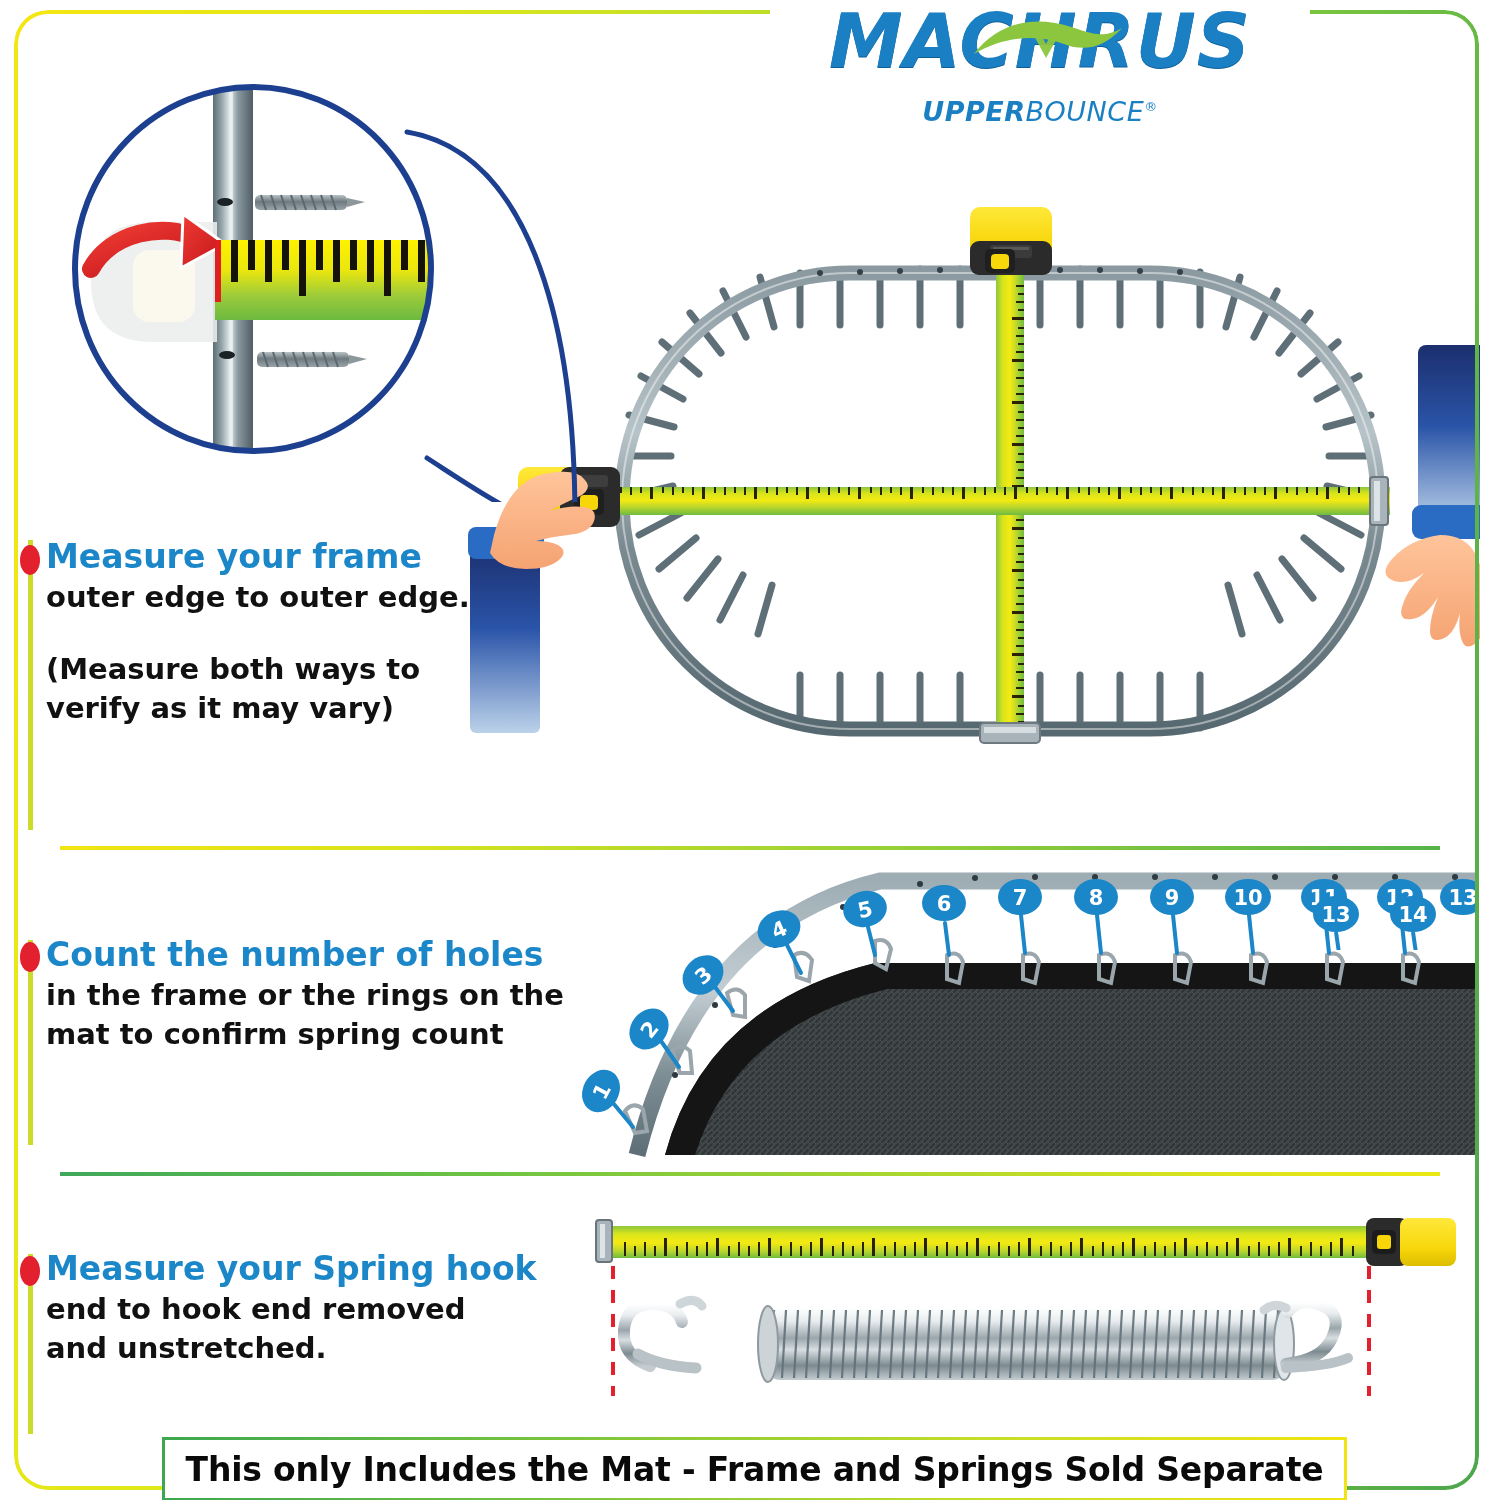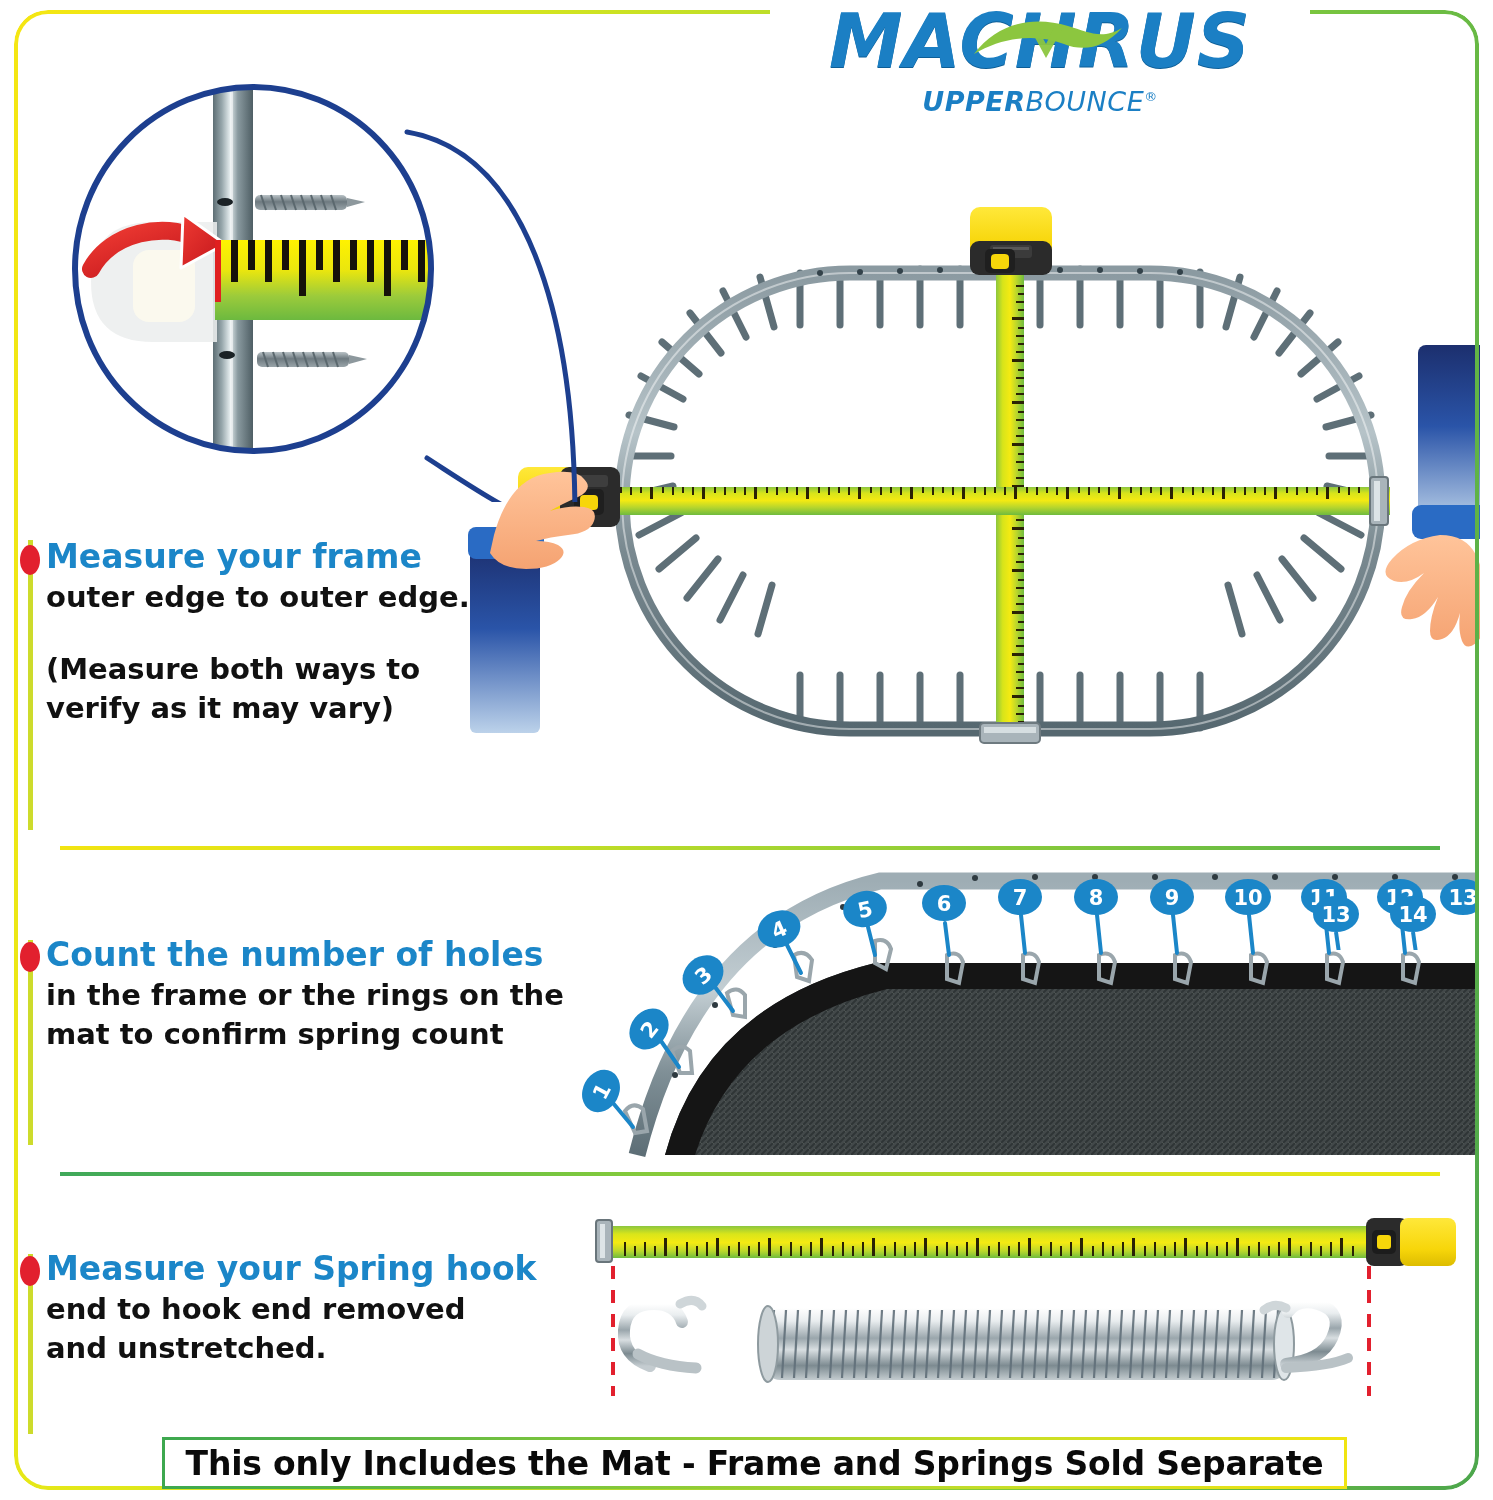--- a/index.html
+++ b/index.html
@@ -68,21 +68,21 @@
     white-space: nowrap;
     text-shadow: 0 1px 0 #0d5e97;
   }
   .logo-swoosh {
     position: absolute;
     left: 182px; top: 10px;
     width: 152px; height: 46px;
     pointer-events: none;
   }
   .logo-sub {
-    margin-top: 8px;
+    margin-top: 18px;
     font-size: 27px;
     font-style: italic;
     color: #1b7fc4;
     letter-spacing: 0.5px;
     white-space: nowrap;
   }
   .logo-sub .b { font-weight: bold; }
   .logo-sub .reg { font-size: 13px; vertical-align: super; }
 
   
@@ -148,21 +148,21 @@
     position: absolute;
     left: 580px; top: 1218px;
     width: 880px; height: 200px;
     z-index: 22;
   }
 
   
   .footer-box {
     position: absolute;
     left: 162px; top: 1437px;
-    width: 1185px; height: 52px;
+    width: 1185px; height: 64px;
     border: 3px solid;
     border-image: linear-gradient(90deg,#3da84f 0%,#7cc53d 35%,#c6de27 70%,#f0e412 100%) 1;
     border-radius: 14px;
     background: #fff;
     display: flex; align-items: center; justify-content: center;
     z-index: 63;
   }
   .footer-text {
     font-family: "DejaVu Sans", sans-serif;
     font-size: 33px;

